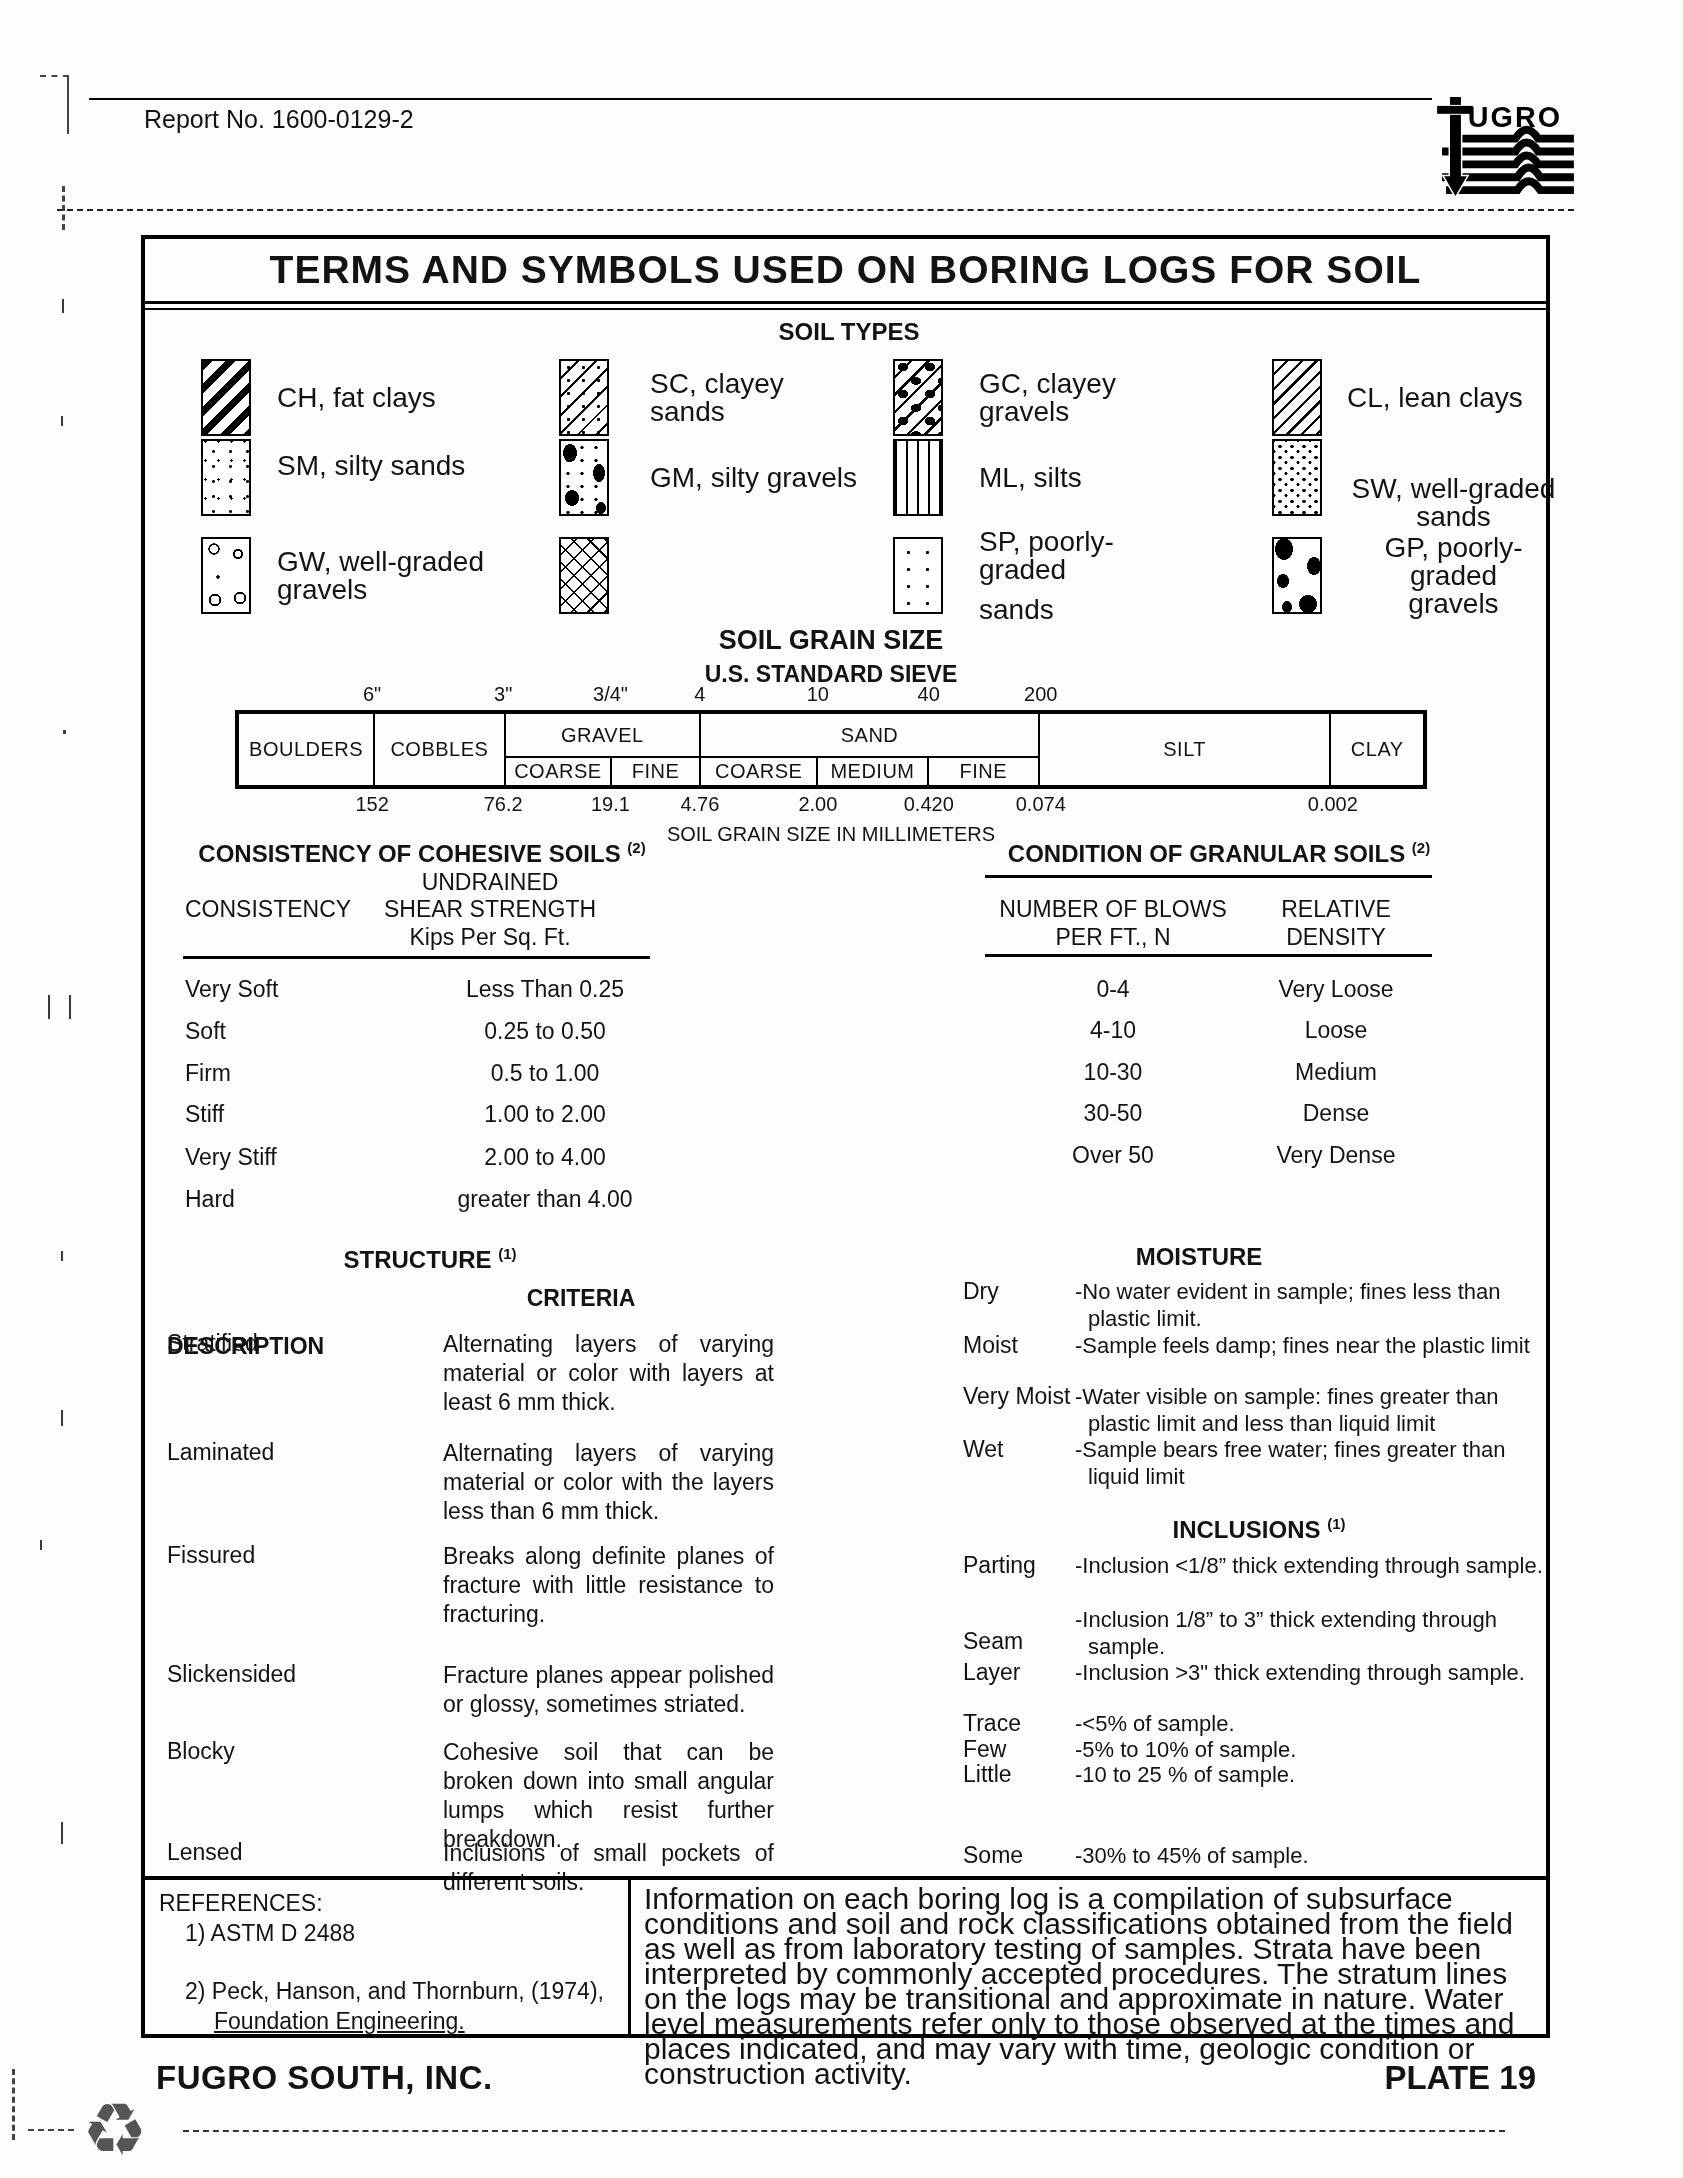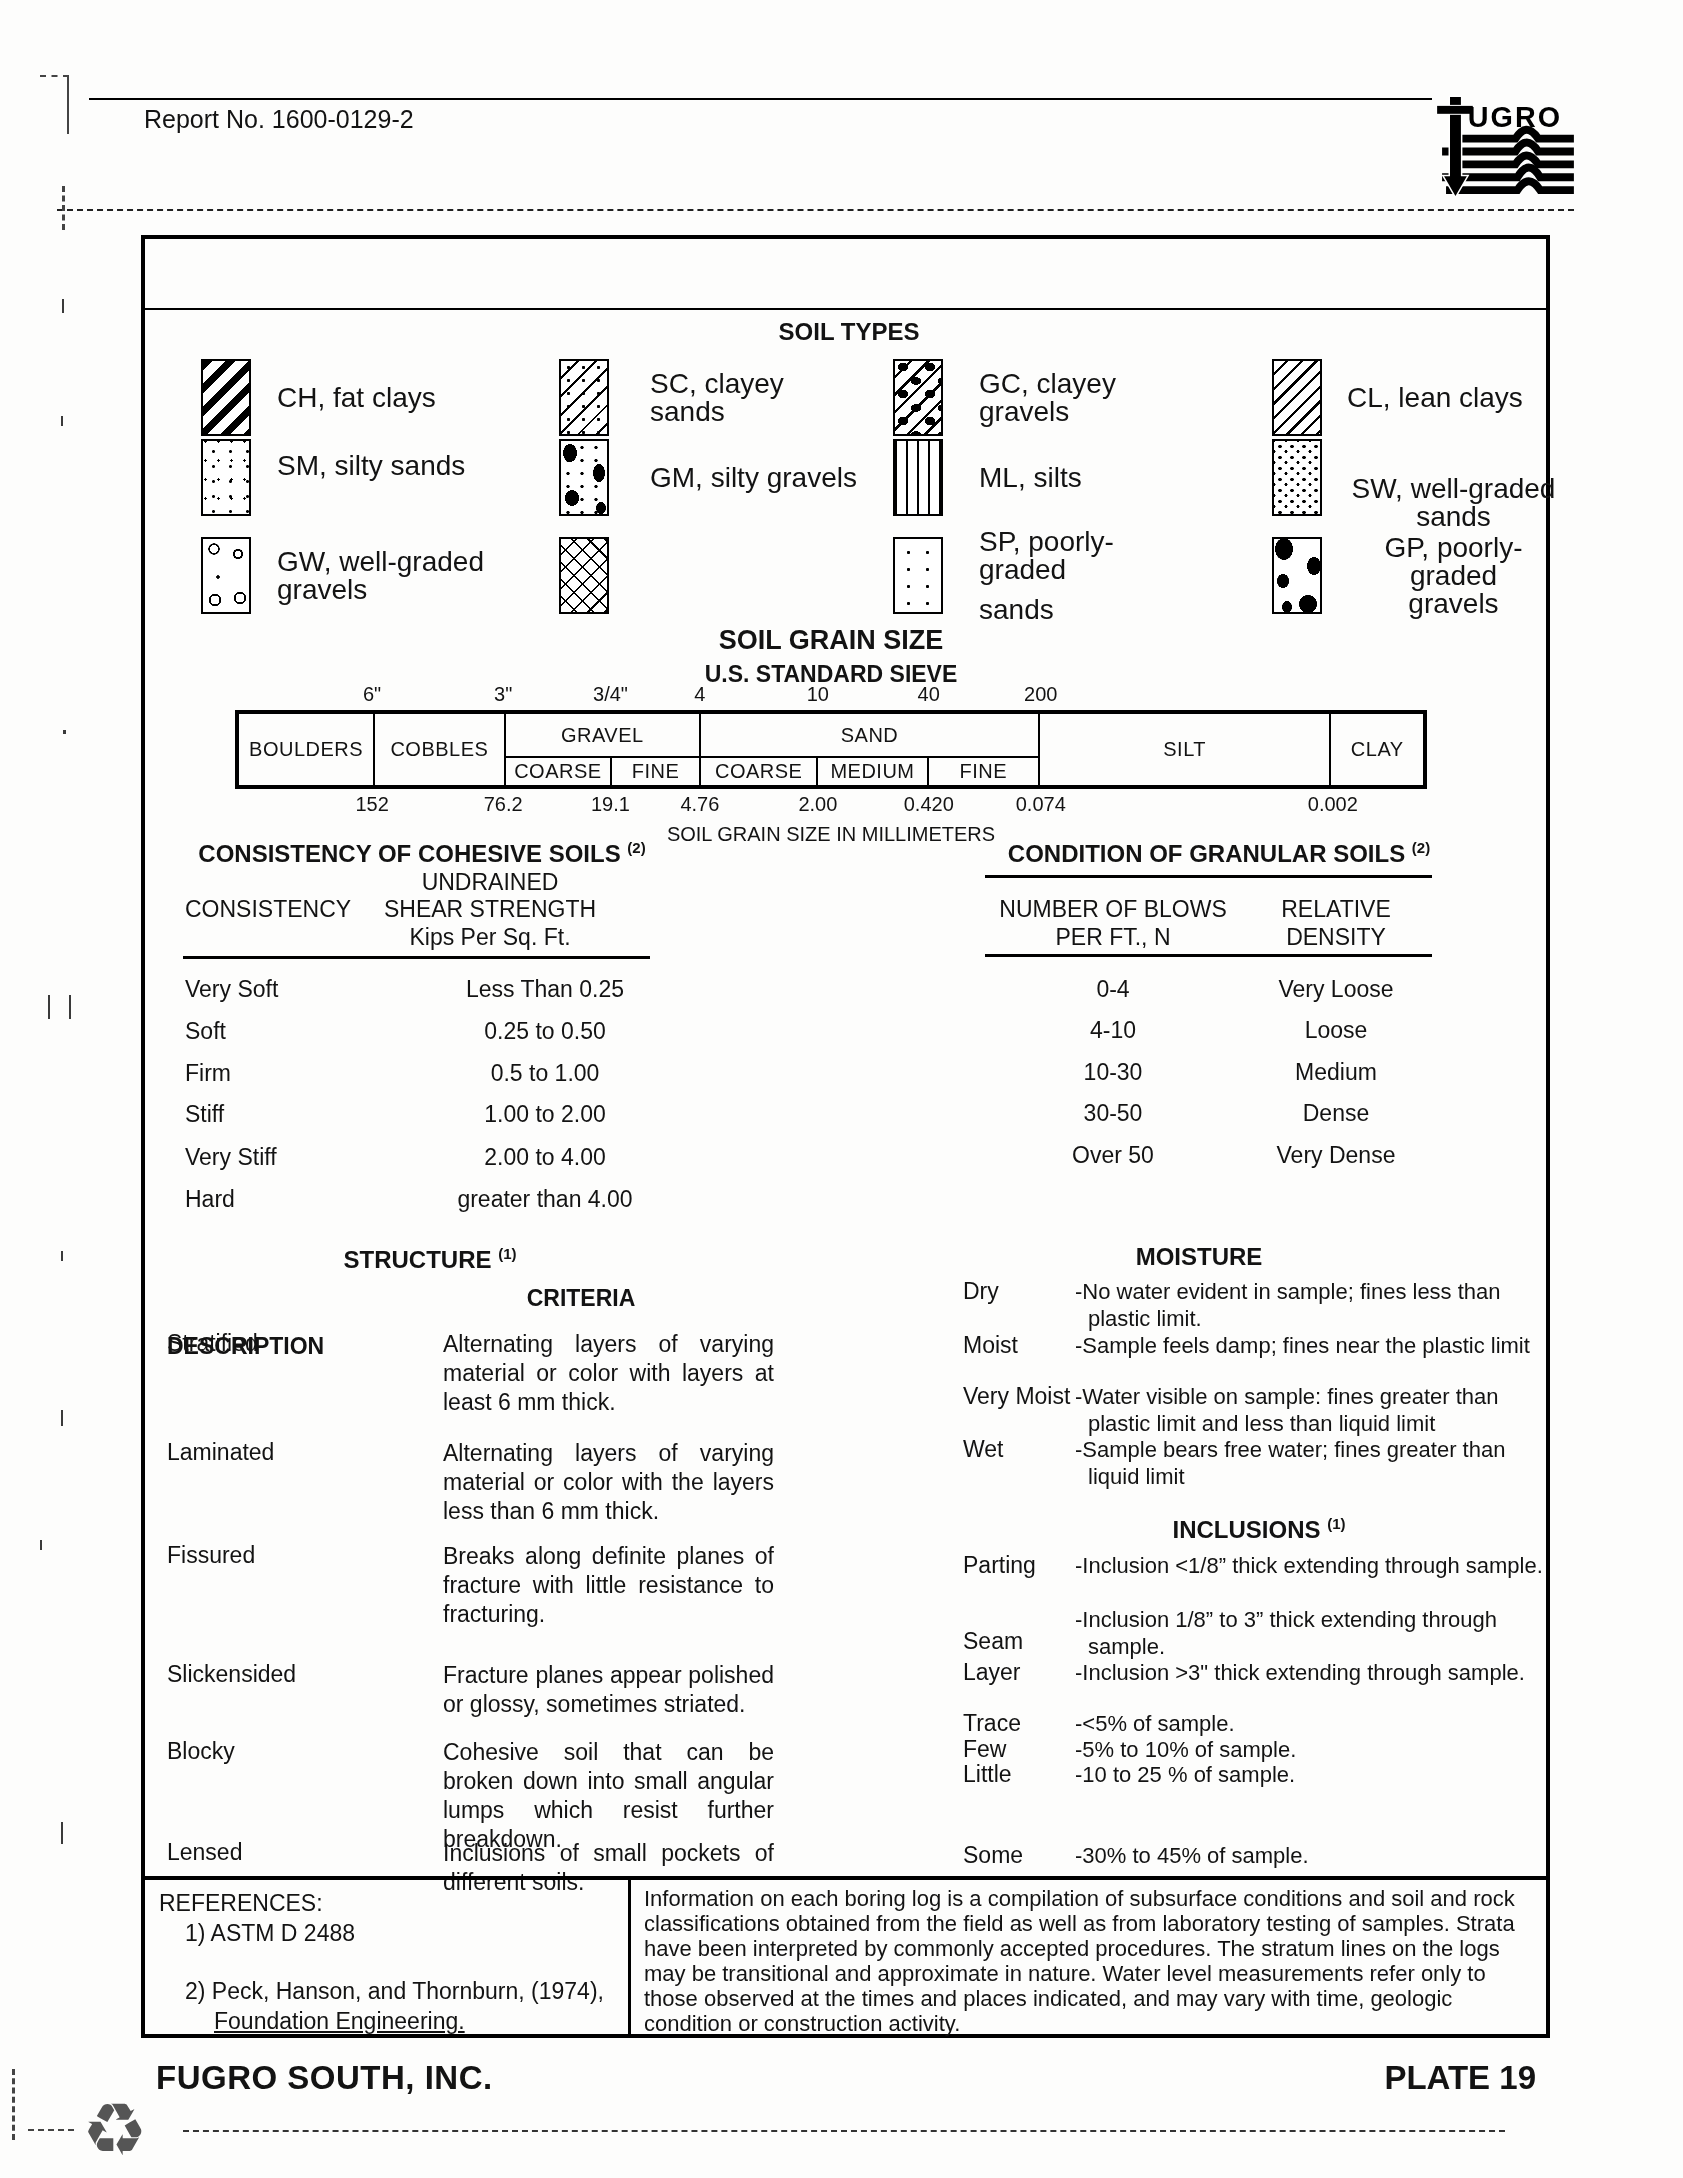--- a/index.html
+++ b/index.html
@@ -83,21 +83,21 @@
   .def-label{position:absolute;font-size:23px;}
   .def-text{position:absolute;font-size:22px;line-height:27px;
             padding-left:13px;text-indent:-13px;}
   .crit-text{position:absolute;font-size:23px;line-height:29px;text-align:justify;}
 
   
   .bottom-strip{position:absolute;left:0;bottom:0;width:100%;height:158px;
                 border-top:4px solid #000;box-sizing:border-box;}
   .strip-divider{position:absolute;left:483px;top:0;bottom:0;width:3px;background:#000;}
   .refs{position:absolute;left:14px;top:8px;font-size:23px;line-height:30px;}
-  .info-note{position:absolute;left:499px;top:6px;width:896px;font-size:22px;line-height:25px;}
+  .info-note{position:absolute;left:499px;top:6px;width:896px;font-size:30px;line-height:25px;}
   .u{text-decoration:underline;}
 
   
   .company{left:156px;top:2059px;font-size:33px;font-weight:bold;letter-spacing:0.5px;}
   .plate{right:147px;top:2059px;font-size:33px;font-weight:bold;}
   .foot-dash{left:183px;top:2130px;width:1322px;border-top:2px dashed #333;}
   .recycle{left:82px;top:2087px;font-size:73px;color:#555;}
 
   .artifact{position:absolute;background:#3a3a3a;}
 </style>
@@ -119,20 +119,23 @@
         <path d="M14 98 H86 C94 86 101 86 109 98 H143"></path>
       </g>
       <path d="M18 4 H29 V84 H35 L23.5 104 L12 84 H18 Z" fill="#000" stroke="#fff" stroke-width="3" paint-order="stroke"></path>
       <rect x="5" y="13" width="36" height="8" fill="#000" stroke="#fff" stroke-width="2" paint-order="stroke"></rect>
       <text x="36" y="34" font-size="29" font-weight="bold" letter-spacing="2" font-family="Liberation Sans, sans-serif">UGRO</text>
     </svg>
   </div>
 
   <div class="abs content-box">
 
+    <div class="title-bar">
+      <div class="t">TERMS AND SYMBOLS USED ON BORING LOGS FOR SOIL</div>
+    </div>
     <div class="title-line2"></div>
 
     <div class="sec-h" style="left:704px;top:79px;">
       <span class="ctr abs">SOIL TYPES</span>
     </div>
     <div id="soil-grid" class="abs" style="left:0;top:0;width:100%;height:100%;">
         <div class="swatch pat-ch" style="left: 56px; top: 120px;"></div>
         <div class="soil-label" style="left: 132px; top: 120px;">
           <div>CH, fat clays</div>
         </div>

